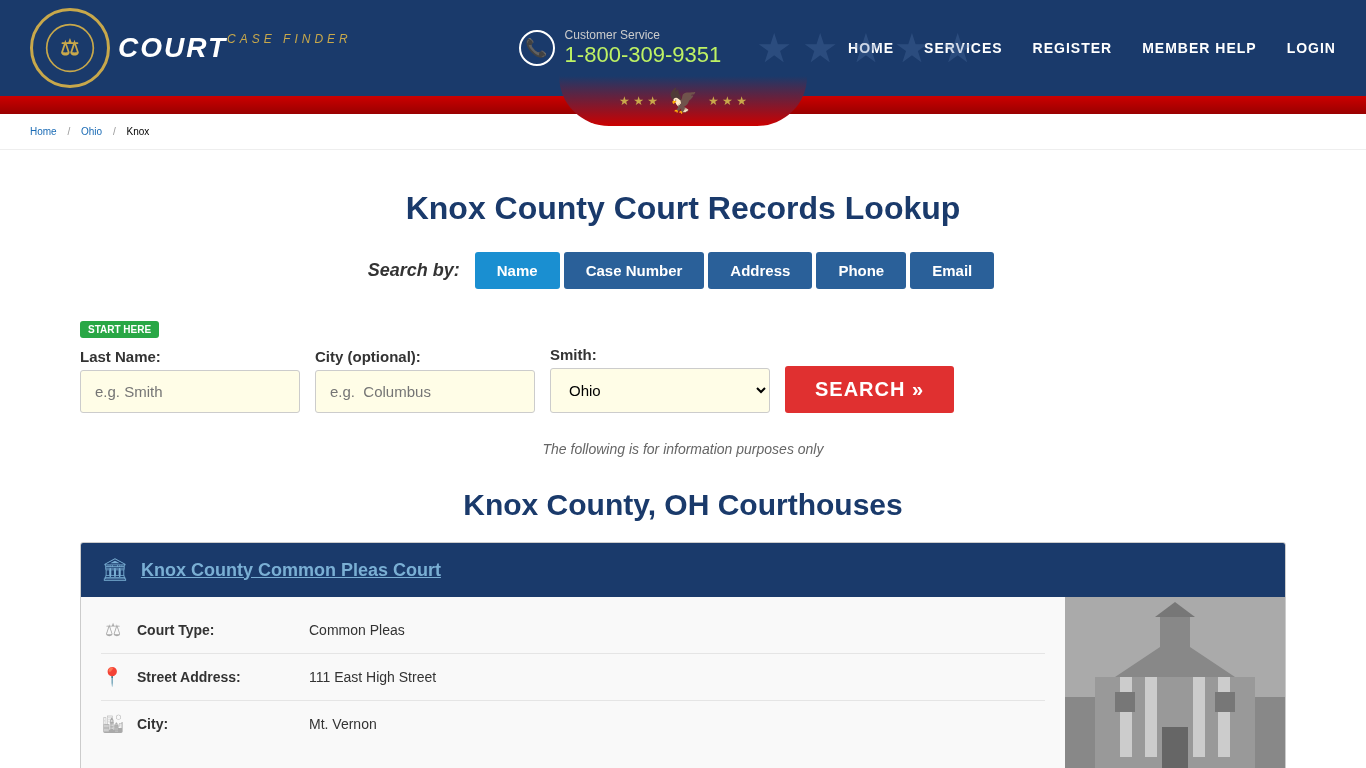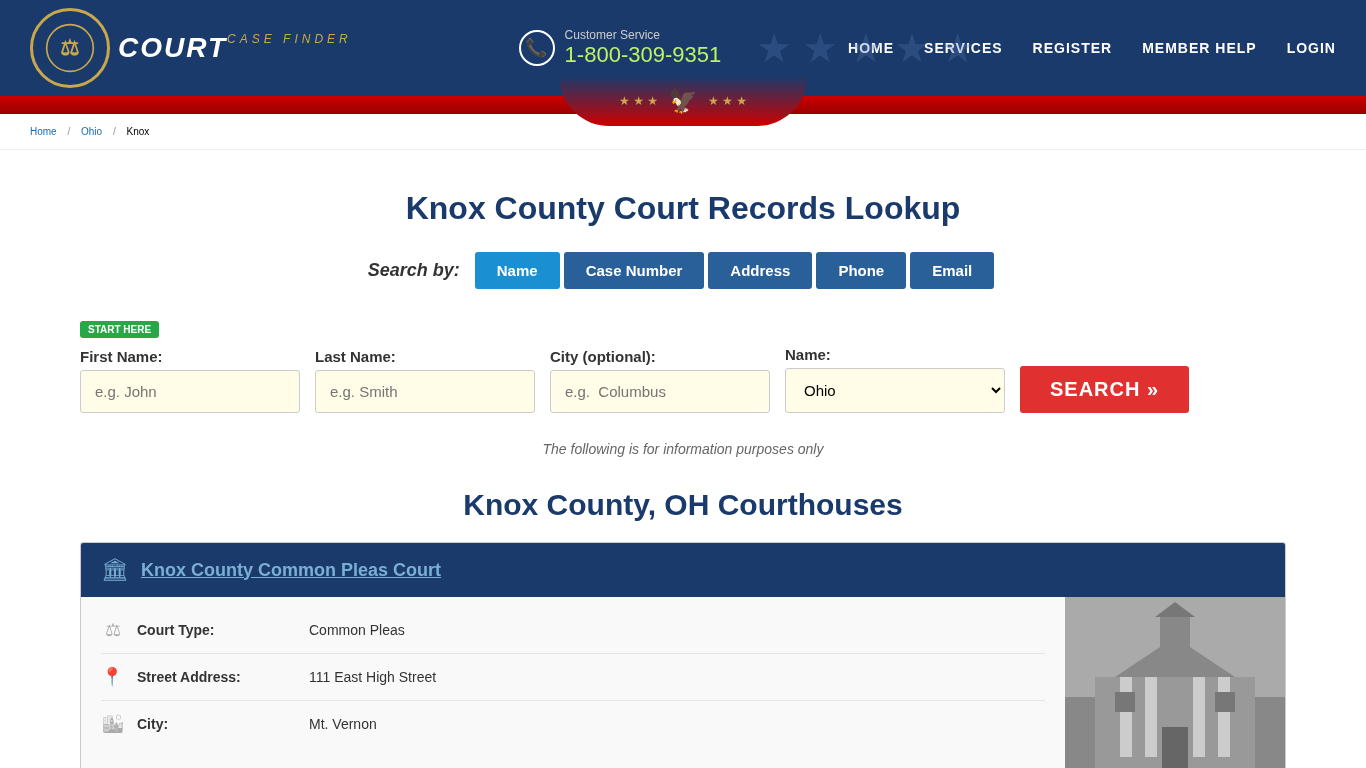--- a/index.html
+++ b/index.html
@@ -348,33 +348,29 @@
     <button class="tab-btn">Case Number</button>
     <button class="tab-btn">Address</button>
     <button class="tab-btn">Phone</button>
     <button class="tab-btn">Email</button>
   </div>
 
   <div class="form-area">
     <span class="start-here">START HERE</span>
     <div class="form-row">
       <div class="form-group">
-        <label>First Name:</label>
-        <input type="text" placeholder="e.g. John" style="">
-      </div>
-      <div class="form-group">
         <label>Last Name:</label>
         <input type="text" placeholder="e.g. Smith" style="">
       </div>
       <div class="form-group">
         <label>City (optional):</label>
         <input type="text" placeholder="e.g.  Columbus" style="">
       </div>
       <div class="form-group">
-        <label>Name:</label>
+        <label>Smith:</label>
         <select>
           <option>Ohio</option>
         </select>
       </div>
       <button class="search-btn">SEARCH »</button>
     </div>
   </div>
 
   <p class="info-note">The following is for information purposes only</p>
 

